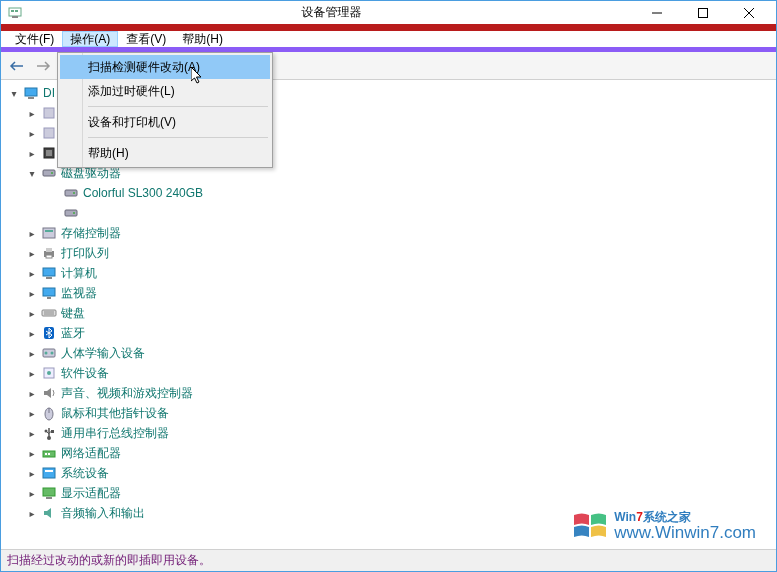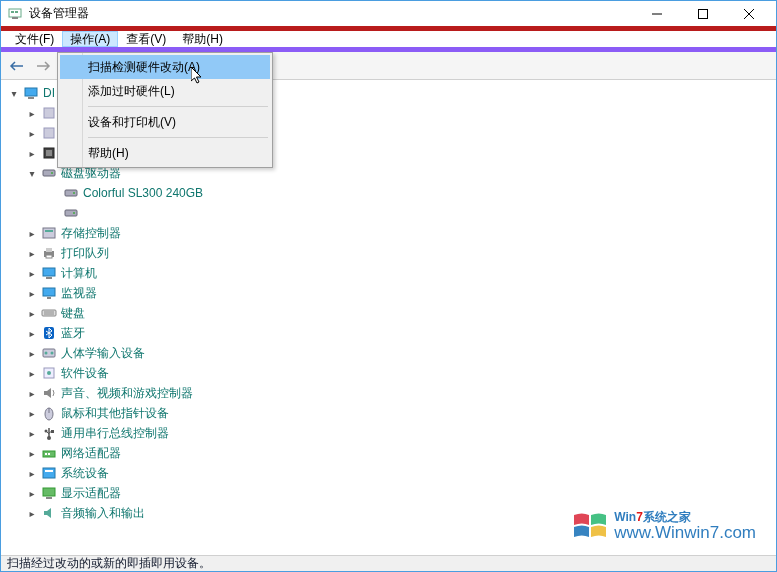--- a/index.html
+++ b/index.html
@@ -1,18 +1,18 @@
 <!DOCTYPE html>
 <html><head>
 <meta charset="utf-8">
 <style>
 * { margin: 0; padding: 0; box-sizing: border-box; font-family: "Microsoft YaHei", "Segoe UI", sans-serif; font-size: 12px; }
 body { background: #fff; width: 777px; height: 572px; border: 1px solid #4a9de0; position: relative; overflow: hidden; }
 
-.titlebar { height: 30px; background: #fff; display: flex; align-items: center; padding: 0 4px; border-bottom: 5px solid #b91c1c; }
+.titlebar { height: 30px; background: #fff; display: flex; align-items: center; padding: 0 4px; border-bottom: 7px solid #b91c1c; text-align: center; }
 .titlebar .app-icon { width: 16px; height: 16px; margin: 0 6px 0 2px; display: flex; align-items: center; justify-content: center; }
 .titlebar .title { flex: 1; color: #000; }
 .titlebar .win-controls { display: flex; }
 .titlebar .win-btn { width: 46px; height: 30px; display: flex; align-items: center; justify-content: center; color: #222; }
 
 .menubar { height: 21px; background: #fff; display: flex; align-items: stretch; padding: 0 6px; border-bottom: 5px solid #8b5cf6; }
 .menubar .menu-item { padding: 2px 8px; display: flex; align-items: center; color: #000; }
 .menubar .menu-item.open { background: #cce8ff; border: 1px solid #99d1ff; padding: 1px 7px; }
 
 .dropdown { position: absolute; left: 56px; top: 51px; width: 216px; background: #f0f0f0; border: 1px solid #a0a0a0; box-shadow: 2px 2px 4px rgba(0,0,0,0.2); z-index: 100; padding: 2px; }
@@ -32,21 +32,21 @@
 
 .tree { padding: 2px 0; }
 .node { display: flex; align-items: center; height: 20px; white-space: nowrap; }
 .node .expander { width: 14px; height: 14px; display: flex; align-items: center; justify-content: center; margin-right: 2px; color: #555; font-size: 10px; }
 .node .icon { width: 16px; height: 16px; margin-right: 4px; display: flex; align-items: center; justify-content: center; }
 .node .label { color: #0f766e; }
 .depth0 { padding-left: 6px; }
 .depth1 { padding-left: 24px; }
 .depth2 { padding-left: 46px; }
 
-.statusbar { position: absolute; bottom: 0; left: 0; right: 0; height: 16px; background: #f0f0f0; border-top: 1px solid #d0d0d0; display: flex; align-items: center; padding: 0 6px; color: #0f172a; }
+.statusbar { position: absolute; bottom: 0; left: 0; right: 0; height: 22px; background: #f0f0f0; border-top: 1px solid #d0d0d0; display: flex; align-items: center; padding: 0 6px; color: #701a75; }
 
 .watermark { position: absolute; right: 20px; bottom: 28px; display: flex; align-items: center; gap: 6px; opacity: 0.9; z-index: 5; }
 .watermark .flag { width: 36px; height: 28px; }
 .watermark .txt { display: flex; flex-direction: column; line-height: 1.1; }
 .watermark .t1 { color: #1a70b8; font-weight: bold; font-size: 14px; }
 .watermark .t1 .red { color: #d00; }
 .watermark .t2 { color: #1a70b8; font-size: 17px; }
 
 .cursor { position: absolute; left: 190px; top: 66px; z-index: 200; pointer-events: none; }
 

